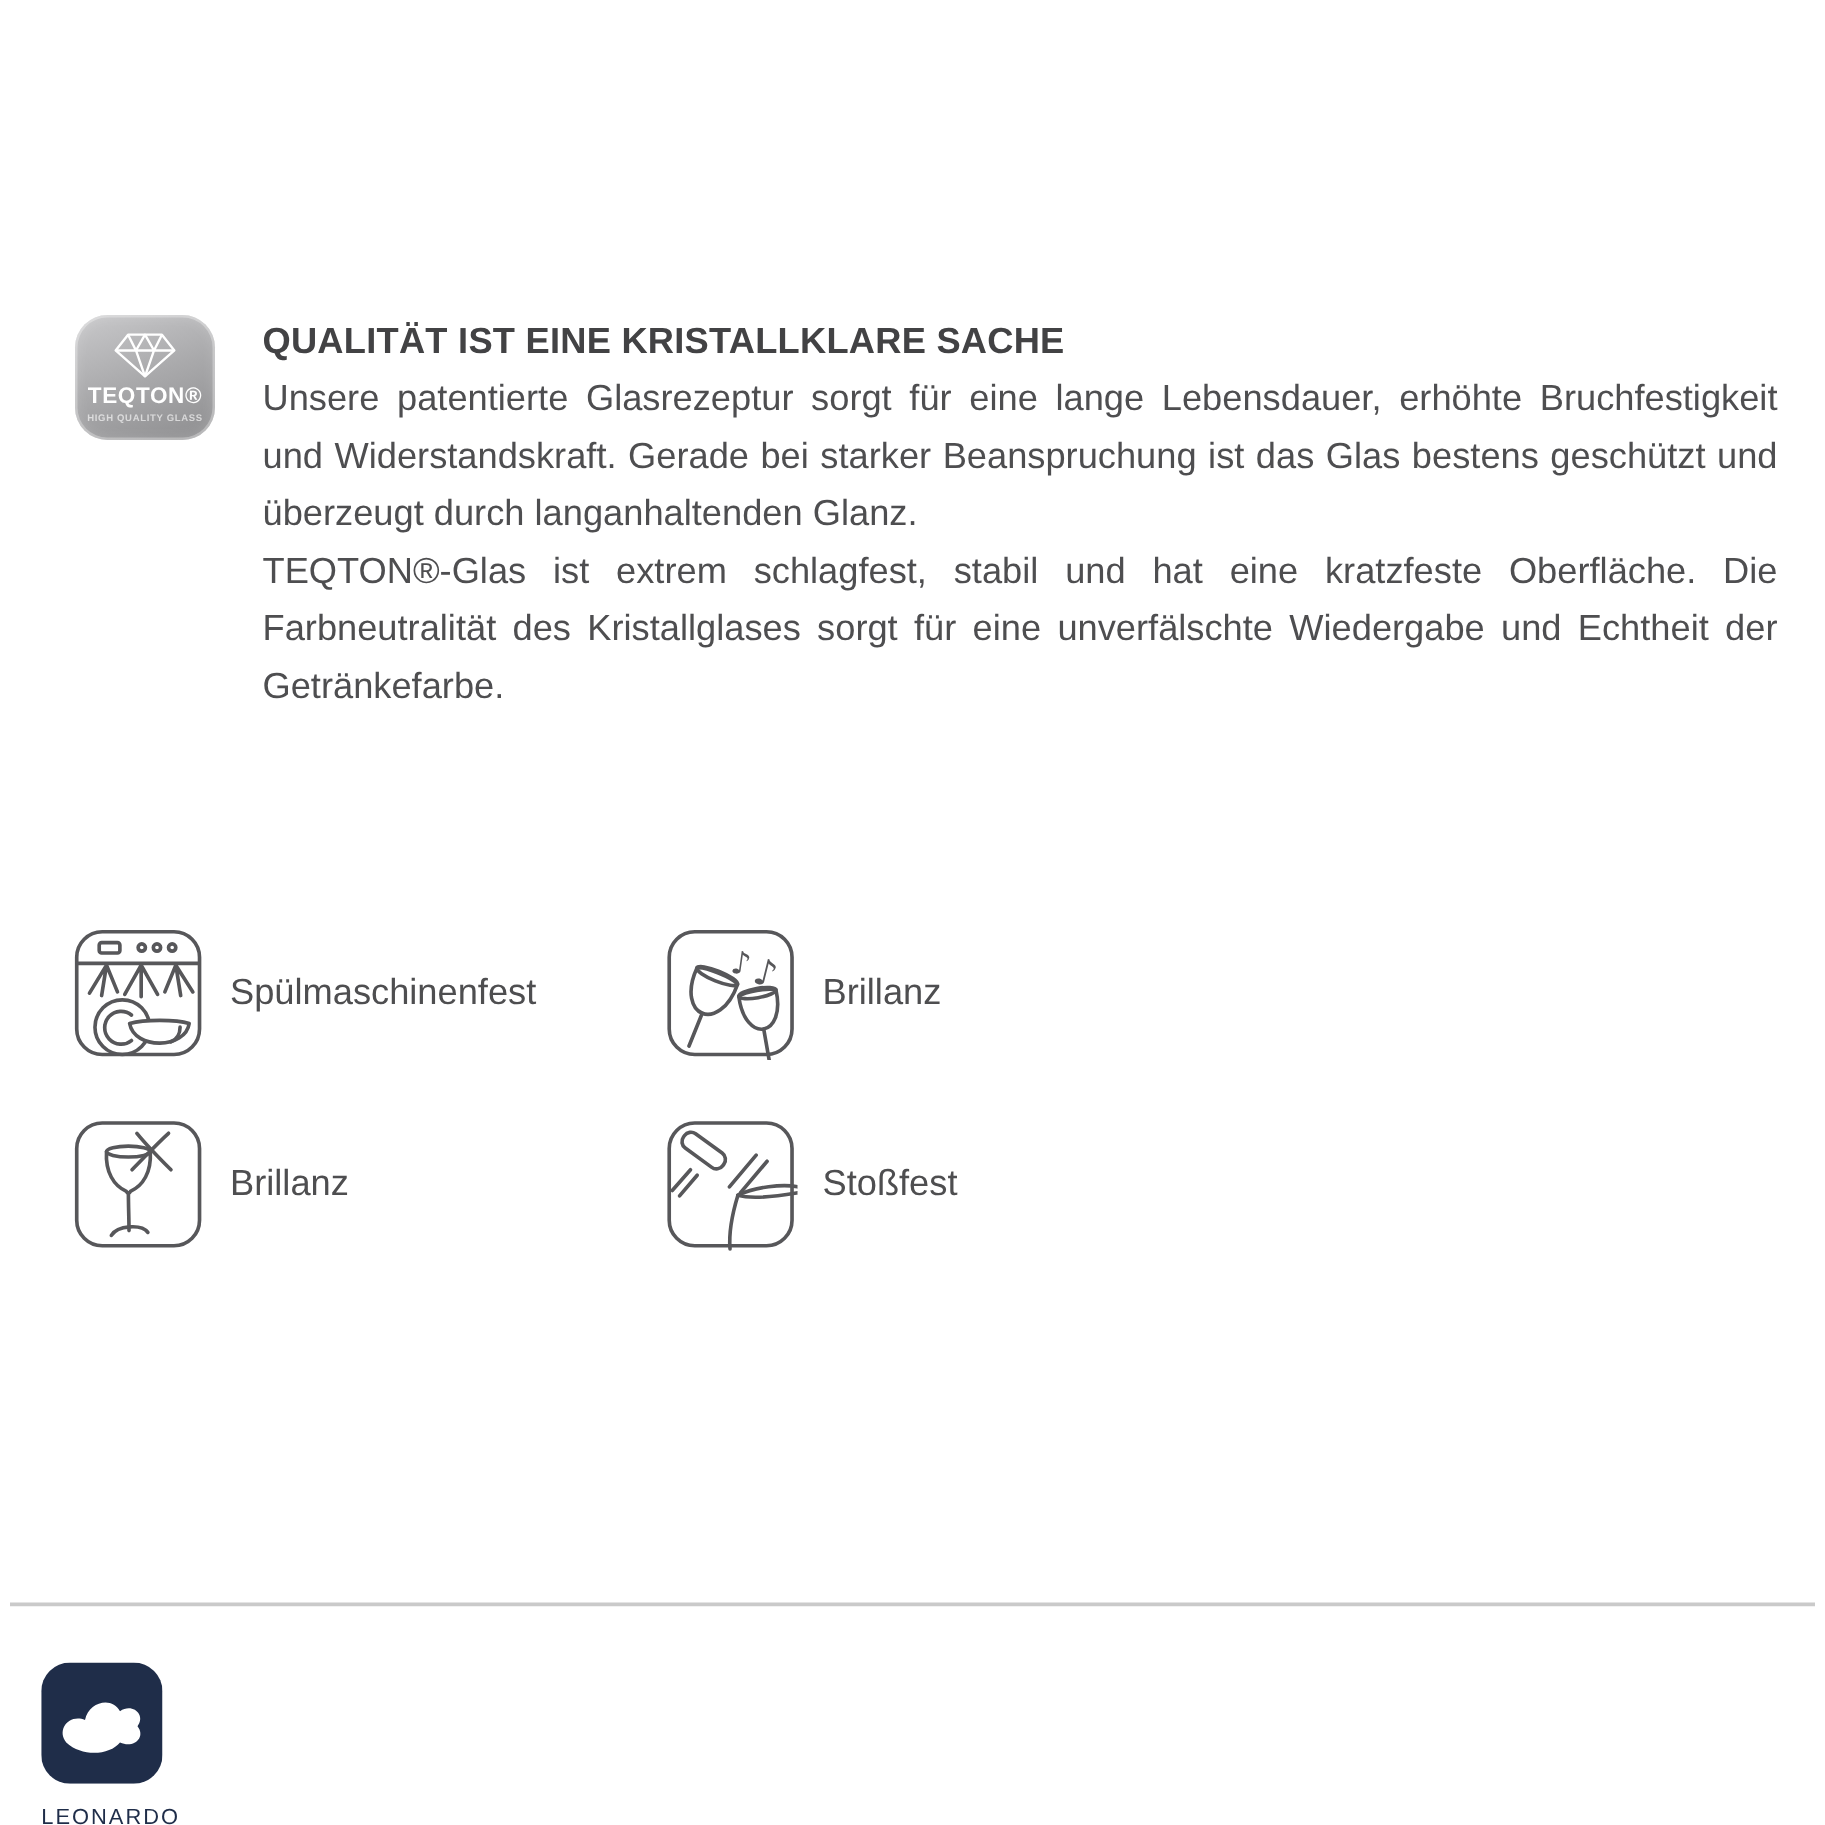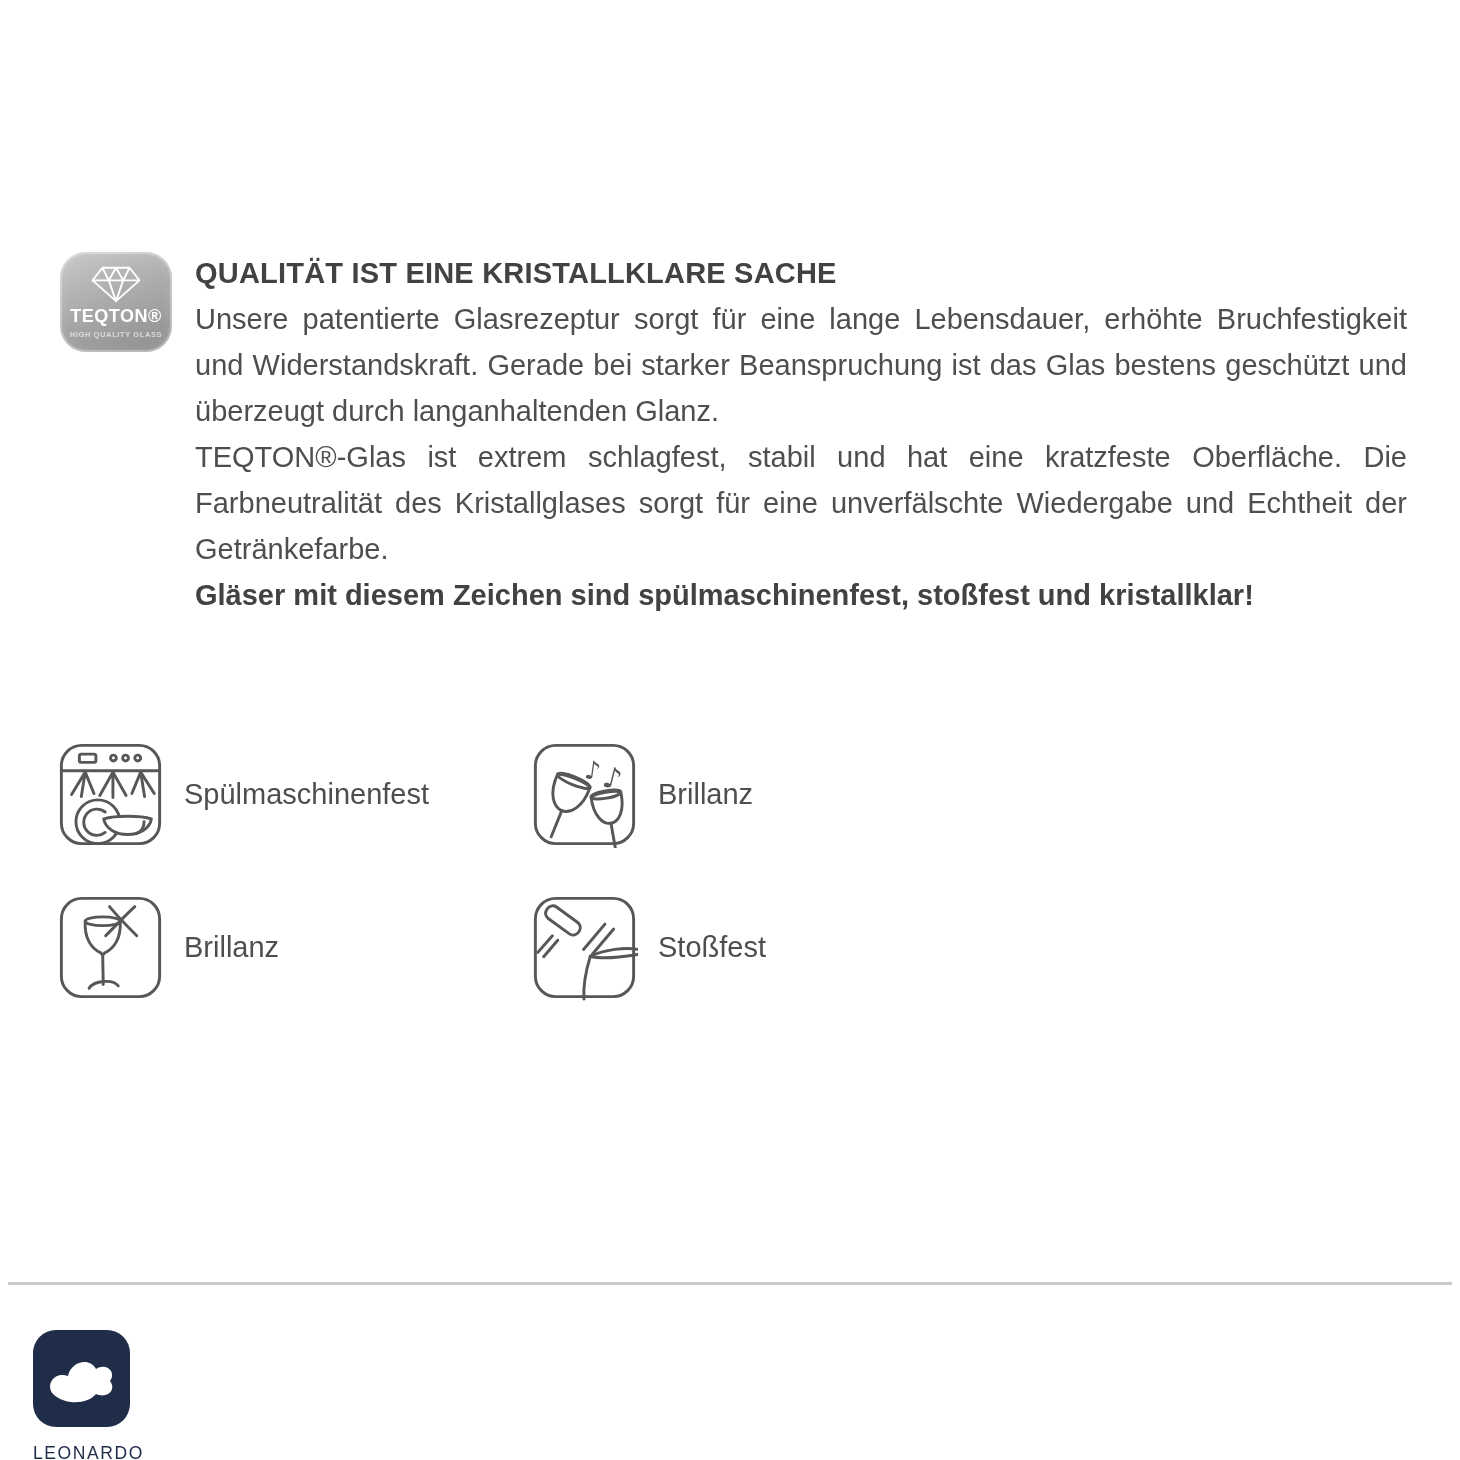--- a/index.html
+++ b/index.html
@@ -17,21 +17,21 @@
     box-shadow: inset 0 0 0 2px rgba(255,255,255,0.30), inset 0 0 12px rgba(255,255,255,0.20);
     display: flex; flex-direction: column; align-items: center;
   }
   .bd-svg { width: 56px; height: 42px; margin-top: 11px; }
   .bd { fill: none; stroke: #fff; stroke-width: 2.1; stroke-linejoin: round; }
   .badge-title { color: #fff; font-weight: 700; font-size: 18px; letter-spacing: 0.5px; margin-top: 1px; }
   .badge-subtitle { color: rgba(255,255,255,0.62); font-weight: 700; font-size: 7.6px; letter-spacing: 0.55px; margin-top: 3px; }
 
   
   .text-block {
-    position: absolute; left: 195px; top: 250px; width: 1212px;
+    position: absolute; left: 210px; top: 250px; width: 1212px;
     font-size: 29px; line-height: 46px; color: var(--body_text);
   }
   .text-block h1 {
     margin: 0; font-size: 29px; line-height: 46px; font-weight: 700;
     color: var(--heading_text); letter-spacing: 0.2px;
   }
   .text-block p { margin: 0; text-align: justify; }
   .para-2 { margin-top: 21px; }
   .highlight { margin-top: 15px; font-weight: 700; color: var(--heading_text); text-align: left !important; }
 
@@ -76,21 +76,20 @@
       <path class="bd" d="M5,19 L57,19 M16,5 L23,19 L31,5 L39,19 L46,5 M23,19 L31,42 M39,19 L31,42"></path>
     </svg>
     <div class="badge-title">TEQTON®</div>
     <div class="badge-subtitle">HIGH QUALITY GLASS</div>
   </div>
 
   <div class="text-block">
     <h1>QUALITÄT IST EINE KRISTALLKLARE SACHE</h1>
     <p class="para-1">Unsere patentierte Glasrezeptur sorgt für eine lange Lebensdauer, erhöhte Bruchfestigkeit und Widerstandskraft. Gerade bei starker Beanspruchung ist das Glas bestens geschützt und überzeugt durch langanhaltenden Glanz.</p>
     <p class="para-2">TEQTON®-Glas ist extrem schlagfest, stabil und hat eine kratzfeste Oberfläche. Die Farbneutralität des Kristallglases sorgt für eine unverfälschte Wiedergabe und Echtheit der Getränkefarbe.</p>
-    <p class="highlight">Gläser mit diesem Zeichen sind spülmaschinenfest, stoßfest und kristallklar!</p>
   </div>
 
   <div class="features">
 
     <div class="feature">
       <svg class="f-icon" viewBox="0 0 110 110" aria-hidden="true">
         <rect class="ln" x="4.5" y="4.5" width="101" height="101" rx="21"></rect>
         <line class="ln" x1="5" y1="30.5" x2="105" y2="30.5"></line>
         <rect class="ln" x="23" y="13.5" width="17" height="8.5" rx="2" stroke-width="2.4"></rect>
         <circle class="ln" cx="58" cy="17.5" r="3" stroke-width="2.4"></circle>

